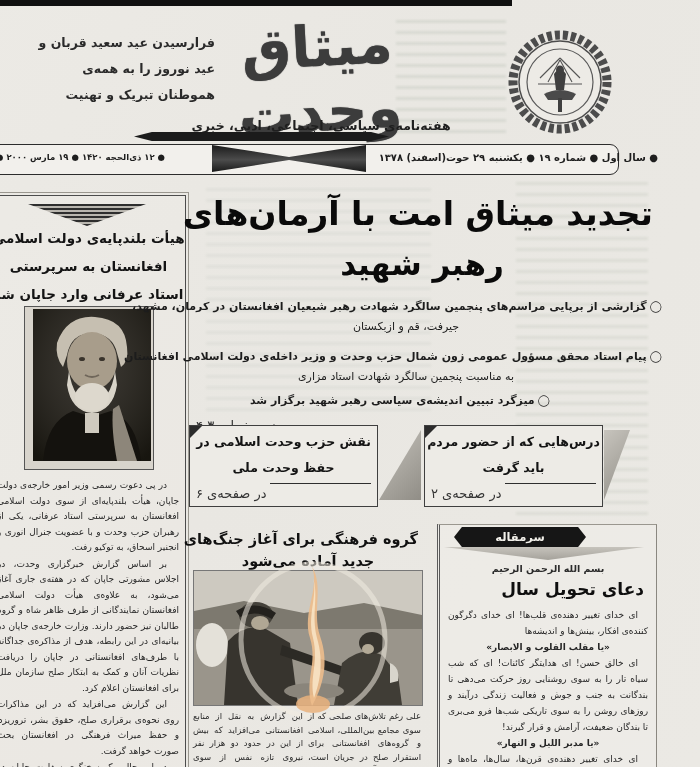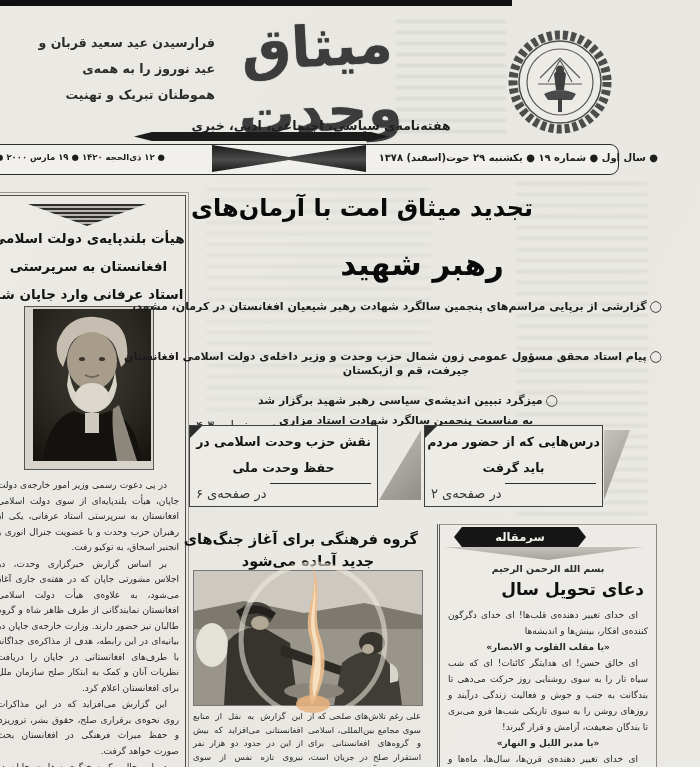--- a/index.html
+++ b/index.html
@@ -32,25 +32,25 @@
   .leftcol{left:35px;top:195px;width:193px;height:600px;border:1px solid #4c4c4c;
            outline:1px solid #9a978f;outline-offset:2px;background:rgba(238,236,231,.4);}
   .ornament{left:36px;top:8px;width:118px;height:22px;
             background:repeating-linear-gradient(to bottom,#2e2e2e 0 2px,#b9b6af 2px 4px);
             clip-path:polygon(0 0,100% 0,50% 100%);}
   .lc-head{left:0;width:193px;text-align:center;font-weight:bold;font-size:13.5px;color:#141414;white-space:nowrap;}
   .photo-frame{left:32px;top:110px;width:124px;height:158px;border:1px solid #555;background:#d8d4cc;padding:2px;}
   .lc-body{left:5px;top:282px;width:182px;font-size:9px;line-height:15.5px;text-align:justify;color:#262626;}
   .lc-body p{margin:0 0 1px;text-indent:12px;}
   
-  .lead1{left:235px;top:194px;width:462px;text-align:left;font-weight:bold;font-size:24px;color:#0a0a0a;white-space:nowrap;}
+  .lead1{left:235px;top:194px;width:462px;text-align:right;font-weight:bold;font-size:33px;color:#0a0a0a;white-space:nowrap;}
   .lead2{left:235px;top:246px;width:462px;text-align:center;font-weight:bold;font-size:31px;color:#0a0a0a;}
   .bullet{right:38px;font-size:11px;font-weight:bold;color:#1c1c1c;white-space:nowrap;text-align:right;}
   .bullet .ring{font-size:11px;margin-left:3px;}
-  .bullet-sub{left:240px;width:420px;text-align:center;font-size:11px;font-weight:bold;color:#1c1c1c;margin-top:44px;}
+  .bullet-sub{left:240px;width:420px;text-align:center;font-size:11px;font-weight:normal;color:#1c1c1c;}
   .pref{font-size:13px;font-weight:normal;color:#333;margin-top:20px;}
   
   .hbox{top:425px;height:80px;border:1.2px solid #3f3f3f;background:#edebe6;}
   .hbox .corner{position:absolute;left:0;top:0;width:12px;height:12px;background:#2b2b2b;
                 clip-path:polygon(0 0,100% 0,0 100%);}
   .hbox .l1,.hbox .l2{position:absolute;left:0;width:100%;text-align:center;font-weight:bold;font-size:12.5px;color:#141414;white-space:nowrap;}
   .hbox .l1{top:8px;} .hbox .l2{top:34px;}
   .hbox .foot{position:absolute;left:6px;right:6px;bottom:5px;display:flex;align-items:center;gap:4px;direction:rtl;}
   .hbox .rule{flex:1;border-top:1.5px solid #2e2e2e;}
   .tri{background:linear-gradient(135deg,#c7c4bd,#908d86);}
@@ -152,21 +152,21 @@
   <div class="abs lead2">رهبر شهید</div>
 
   <div class="abs bullet" style="top:300px;">
     <span class="ring">◯</span><span>گزارشی از برپایی مراسم‌های پنجمین سالگرد شهادت رهبر شیعیان افغانستان در کرمان، مشهد،</span>
   </div>
   <div class="abs bullet-sub" style="top:320px;">جیرفت، قم و ازبکستان</div>
   <div class="abs bullet" style="top:350px;">
     <span class="ring">◯</span><span>پیام استاد محقق مسؤول عمومی زون شمال حزب وحدت و وزیر داخله‌ی دولت اسلامی افغانستان</span>
   </div>
   <div class="abs bullet-sub" style="top:370px;">به مناسبت پنجمین سالگرد شهادت استاد مزاری</div>
-  <div class="abs bullet" style="top:394px;right:142px;margin-left:16px;">
+  <div class="abs bullet" style="top:394px;right:150px;margin-left:16px;">
     <span class="ring">◯</span><span>میزگرد تبیین اندیشه‌ی سیاسی رهبر شهید برگزار شد</span>
   </div>
   <div class="abs pref" style="left:240px;top:398px;">در صفحات ۴،۳</div>
 
   <div class="abs tri" style="left:423px;top:430px;width:42px;height:70px;clip-path:polygon(0 100%,100% 0,100% 100%);"></div>
   <div class="abs tri" style="left:648px;top:430px;width:26px;height:70px;clip-path:polygon(0 0,100% 0,0 100%);"></div>
   <div class="abs hbox" style="left:233px;width:187px;">
     <div class="corner"></div>
     <div class="l1">نقش حزب وحدت اسلامی در</div>
     <div class="l2">حفظ وحدت ملی</div>

